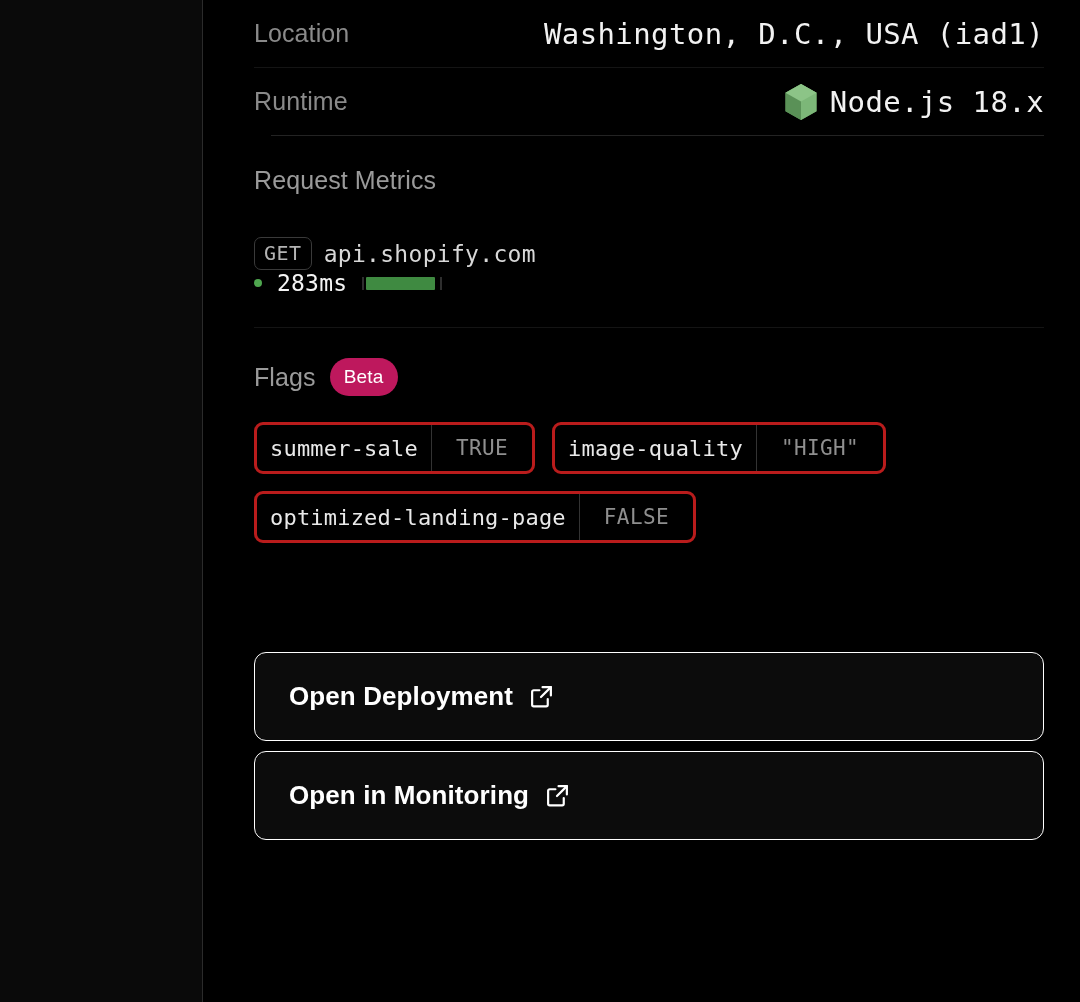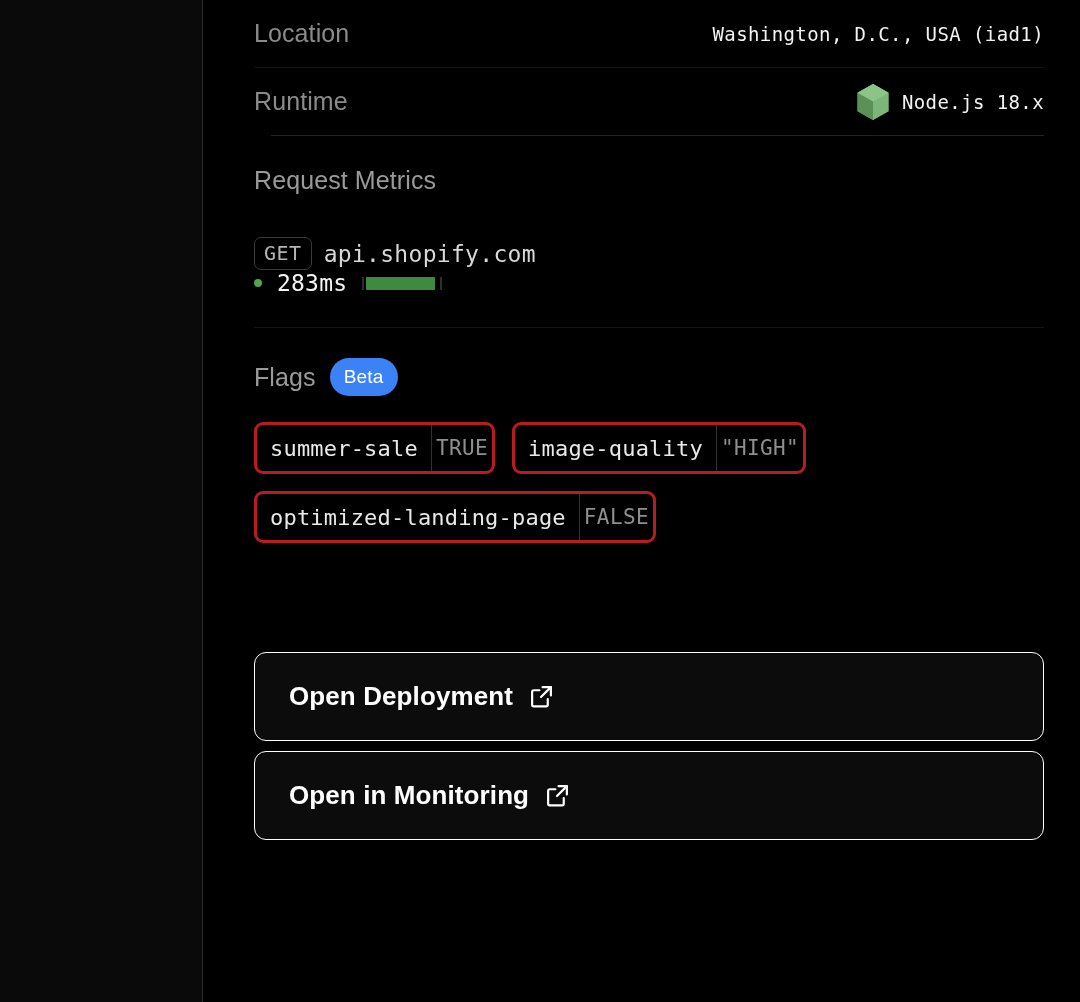--- a/index.html
+++ b/index.html
@@ -62,21 +62,21 @@
   .kv-label {
     color: #8a8a8a;
     font-size: 25px;
     font-weight: 400;
     letter-spacing: 0.1px;
   }
 
   .kv-value {
     color: #f2f2f2;
     font-family: "DejaVu Sans Mono", "Liberation Mono", monospace;
-    font-size: 19px;
+    font-size: 29px;
     letter-spacing: 0.4px;
     display: flex;
     align-items: center;
     gap: 12px;
     white-space: nowrap;
   }
 
   .node-logo {
     display: inline-block;
     width: 34px;
@@ -108,21 +108,21 @@
     color: #9a9a9a;
     font-size: 25px;
     font-weight: 400;
     letter-spacing: 0.1px;
     display: flex;
     align-items: center;
     gap: 14px;
   }
 
   .badge-beta {
-    background: #3b82f6;
+    background: #be185d;
     color: #ffffff;
     font-size: 19px;
     font-weight: 500;
     line-height: 1;
     padding: 9px 14px 10px;
     border-radius: 999px;
     letter-spacing: 0.2px;
   }
 
   
@@ -225,21 +225,21 @@
     padding: 0 13px;
   }
 
   .flag-value {
     display: flex;
     align-items: center;
     color: #8f8f8f;
     font-family: "DejaVu Sans Mono", "Liberation Mono", monospace;
     font-size: 21px;
     letter-spacing: 0.4px;
-    padding: 0 4px;
+    padding: 0 24px;
     border-left: 1px solid #333333;
   }
 
   
   .actions {
     margin-top: 109px;
     display: flex;
     flex-direction: column;
     gap: 10px;
   }

